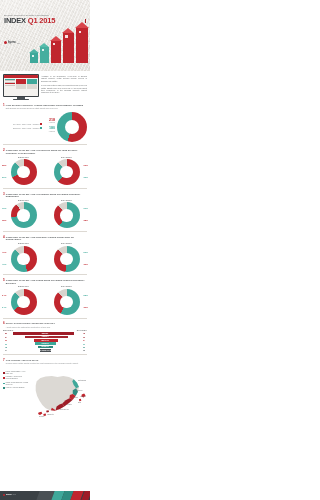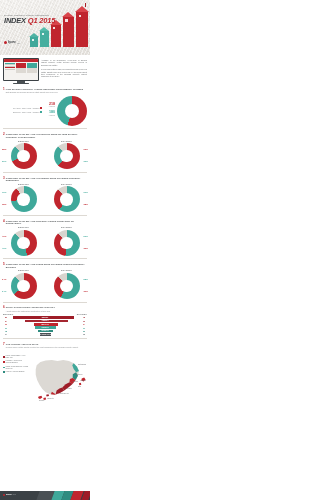--- a/index.html
+++ b/index.html
@@ -8,22 +8,22 @@
     background:#ffffff;
     font-family:"Liberation Sans",sans-serif;
     font-size:2px;line-height:1.25;
     color:#55595c;
     -webkit-font-smoothing:antialiased;
   }
   .page{width:90px;height:500px;position:relative;}
 
   
   .hero{
-    position:relative;width:90px;height:55px;
-    background:#ebe9e6;overflow:hidden;font-style:italic;
+    position:relative;width:90px;height:71px;
+    background:#ebe9e6;overflow:hidden;
   }
   .hero-tex{
     position:absolute;inset:0;
     background:
       repeating-linear-gradient(115deg,rgba(255,255,255,.55) 0 1px,rgba(0,0,0,0) 1px 3px),
       repeating-linear-gradient(25deg,rgba(0,0,0,.035) 0 1px,rgba(0,0,0,0) 1px 4px),
       linear-gradient(160deg,#f2f0ed 0%,#e3e0db 100%);
   }
   .houses{position:absolute;left:30px;bottom:8px;height:44px;width:58px;}
   .hs{position:absolute;bottom:0;}

